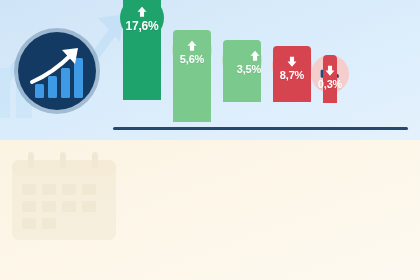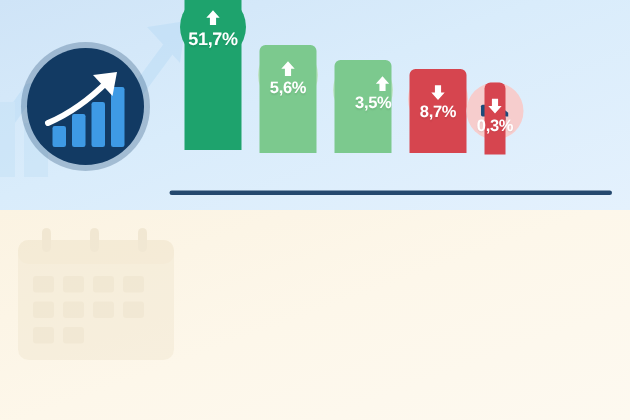--- a/index.html
+++ b/index.html
@@ -101,35 +101,35 @@
               </g>
               <circle cx="12" cy="8.3" r="1.6" fill="#ffffff"></circle>
               <path d="M10.4 11.6 L7 21.5 H9.2 L12 13.6 L14.8 21.5 H17 L13.6 11.6 Z" fill="#ffffff"></path>
               <rect x="9.1" y="16.2" width="5.8" height="1.5" fill="#ffffff"></rect>
             </svg>
           </div>
           <div class="bar" style="height: 104px; background: rgb(30, 163, 109);">
             <svg class="dir-arrow" width="12" height="13" viewBox="0 0 14 14">
               <path d="M7 1.5 L12.2 7.4 H9.4 V13 H4.6 V7.4 H1.8 Z" fill="#ffffff"></path>
             </svg>
-            <span class="bar-label">51,7%</span>
+            <span class="bar-label">17,6%</span>
           </div>
         </div>
         <div class="bar-group" style="left: 60px; width: 38px; height: 96.8px;">
           <div class="icon-bubble" style="width: 40px; height: 40px; background: rgb(191, 227, 196); bottom: 56.8px;">
             <svg width="23" height="23" viewBox="0 0 24 24" fill="none">
               <g stroke="#1b5e73" stroke-width="1.7" stroke-linecap="round" stroke-linejoin="round" fill="none">
                 <path d="M11.4 3.4 L15.6 7.2 L12.6 10.6 L8.4 6.8 Z"></path>
                 <path d="M10 9.2 L6.6 13 a5.2 5.2 0 0 0 7.6 6.2"></path>
                 <path d="M4 21.2 H20"></path>
                 <path d="M13.6 21.2 a5 5 0 0 0 2.6 -8"></path>
               </g>
             </svg>
           </div>
-          <div class="bar" style="height: 72px; background: rgb(124, 201, 142);">
+          <div class="bar" style="height: 92px; background: rgb(124, 201, 142);">
             <svg class="dir-arrow" width="12" height="13" viewBox="0 0 14 14">
               <path d="M7 1.5 L12.2 7.4 H9.4 V13 H4.6 V7.4 H1.8 Z" fill="#ffffff"></path>
             </svg>
             <span class="bar-label sm">5,6%</span>
           </div>
         </div>
         <div class="bar-group" style="left: 110px; width: 38px; height: 86.8px;">
           <div class="icon-bubble" style="width: 40px; height: 40px; background: rgb(191, 227, 196); bottom: 46.8px;">
             <svg width="23" height="23" viewBox="0 0 24 24" fill="none">
               <rect x="5.6" y="7.4" width="12.8" height="14" rx="1" fill="#1a4b7a"></rect>

